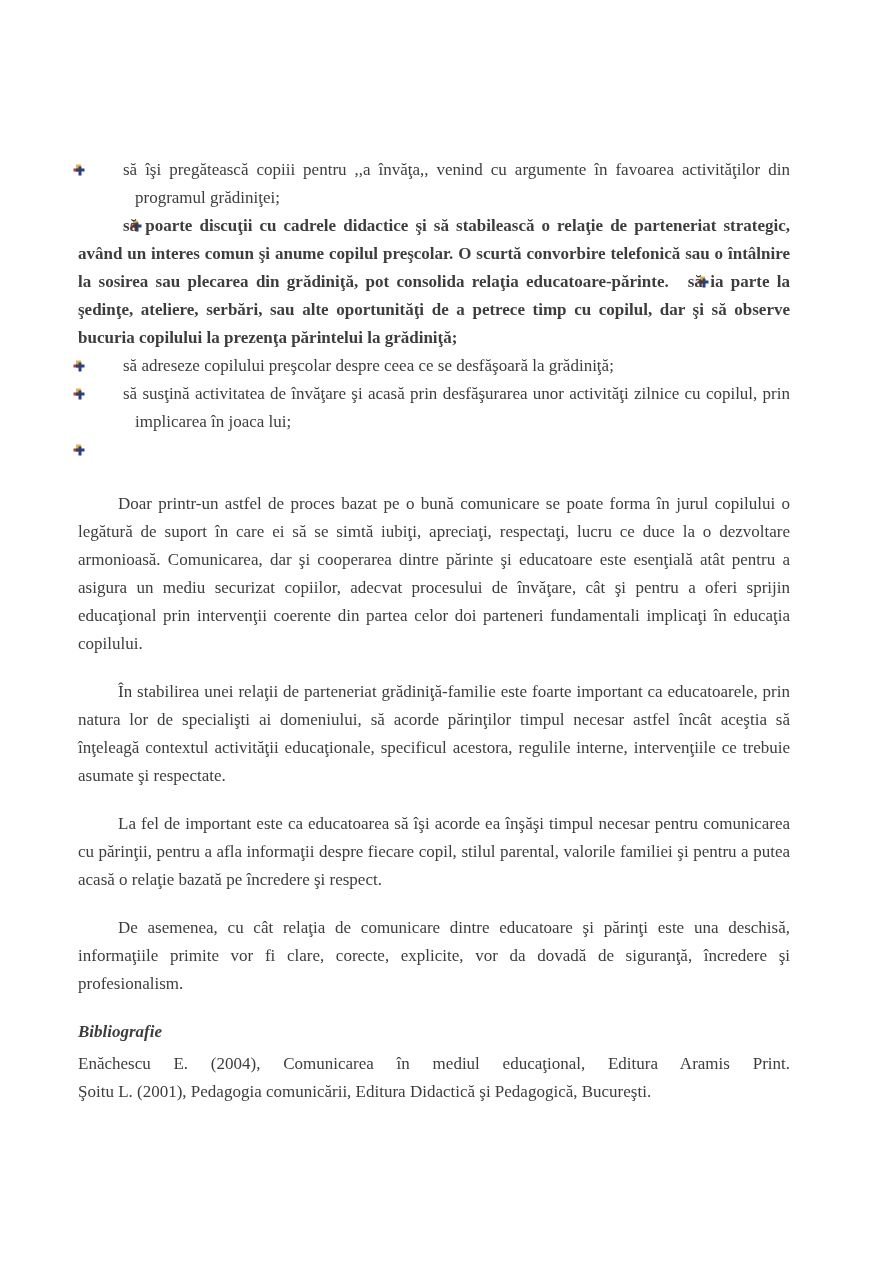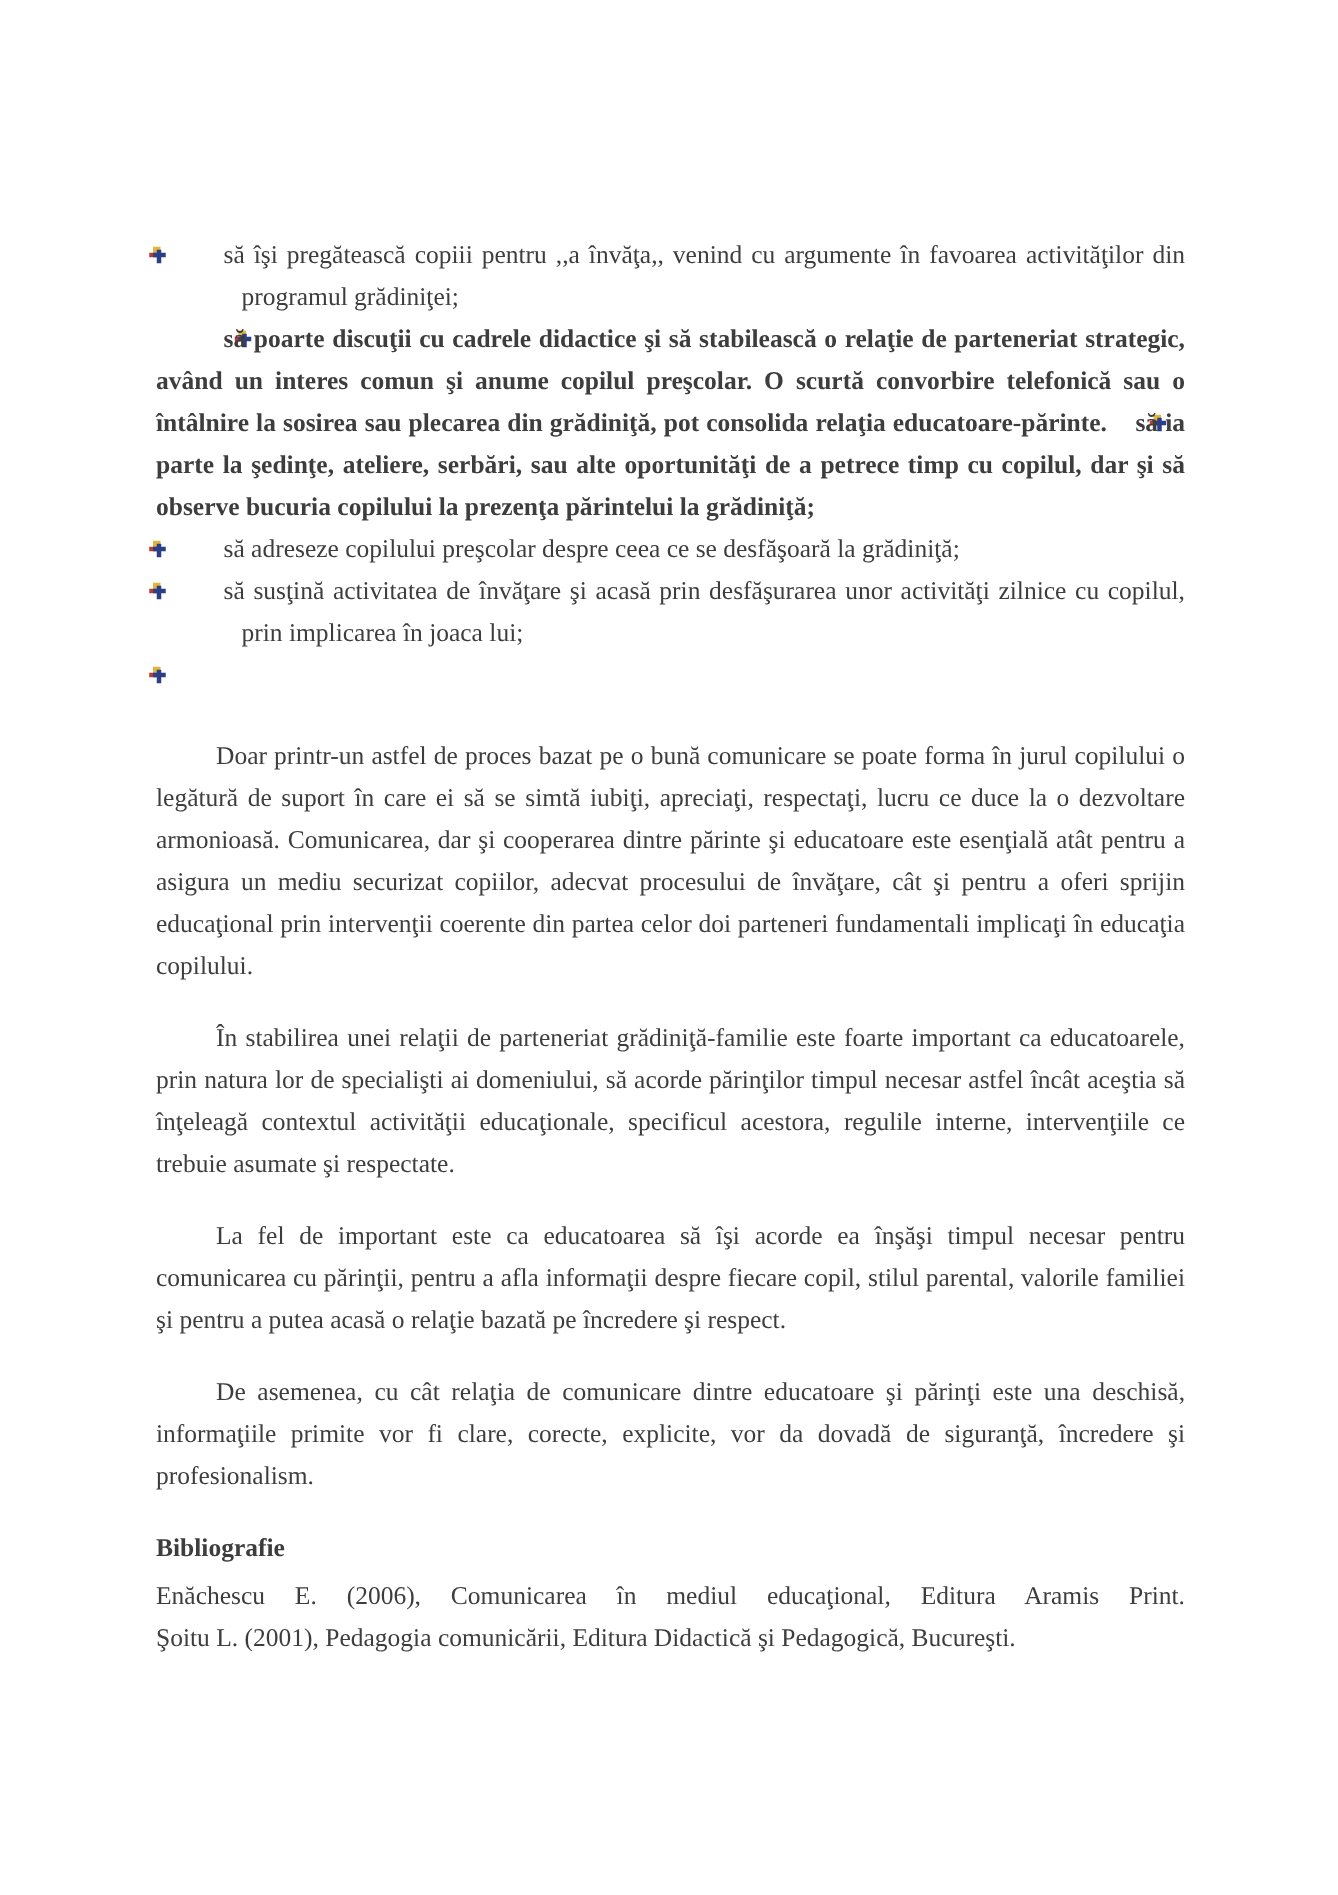--- a/index.html
+++ b/index.html
@@ -13,21 +13,21 @@
     overflow: hidden;
     font-family: "Liberation Serif", "DejaVu Serif", serif;
     font-size: 17px;
     line-height: 28px;
     color: #3d3d3d;
   }
   .page {
     box-sizing: border-box;
     width: 892px;
     height: 1116px;
-    padding: 156px 102px 0 104px;
+    padding: 156px 102px 0 78px;
     background: #ffffff;
   }
   .bullet-item {
     text-align: justify;
   }
   
   .bullet-item.hanging {
     padding-left: 57px;
     text-indent: -31px;
   }
@@ -51,20 +51,21 @@
     margin: 20px 0 0 0;
     text-align: justify;
     text-indent: 40px;
   }
   .para.first-after-list {
     margin-top: 26px;
   }
   .bib-heading {
     margin-top: 20px;
     font-weight: bold;
+    font-style: italic;
     text-align: left;
   }
   .bib-entry {
     text-align: left;
   }
   .bib-entry.stretched {
     margin-top: 4px;
     text-align: justify;
     text-align-last: justify;
   }
@@ -131,17 +132,17 @@
   <p class="para first-after-list">Doar printr-un astfel de proces bazat pe o bună comunicare se poate forma în jurul copilului o legătură de suport în care ei să se simtă iubiţi, apreciaţi, respectaţi, lucru ce duce la o dezvoltare armonioasă. Comunicarea, dar şi cooperarea dintre părinte şi educatoare este esenţială atât pentru a asigura un mediu securizat copiilor, adecvat procesului de învăţare, cât şi pentru a oferi sprijin educaţional prin intervenţii coerente din partea celor doi parteneri fundamentali implicaţi în educaţia copilului.</p>
 
   <p class="para">În stabilirea unei relaţii de parteneriat grădiniţă-familie este foarte important ca educatoarele, prin natura lor de specialişti ai domeniului, să acorde părinţilor timpul necesar astfel încât aceştia să înţeleagă contextul activităţii educaţionale, specificul acestora, regulile interne, intervenţiile ce trebuie asumate şi respectate.</p>
 
   <p class="para">La fel de important este ca educatoarea să îşi acorde ea înşăşi timpul necesar pentru comunicarea cu părinţii, pentru a afla informaţii despre fiecare copil, stilul parental, valorile familiei şi pentru a putea acasă o relaţie bazată pe încredere şi respect.</p>
 
   <p class="para">De asemenea, cu cât relaţia de comunicare dintre educatoare şi părinţi este una deschisă, informaţiile primite vor fi clare, corecte, explicite, vor da dovadă de siguranţă, încredere şi profesionalism.</p>
 
   <div class="bib-heading">Bibliografie</div>
 
-  <div class="bib-entry stretched">Enăchescu E. (2006), Comunicarea în mediul educaţional, Editura Aramis Print.</div>
+  <div class="bib-entry stretched">Enăchescu E. (2004), Comunicarea în mediul educaţional, Editura Aramis Print.</div>
 
   <div class="bib-entry">Şoitu L. (2001), Pedagogia comunicării, Editura Didactică şi Pedagogică, Bucureşti.</div>
 
 </div>
 
 </body></html>

